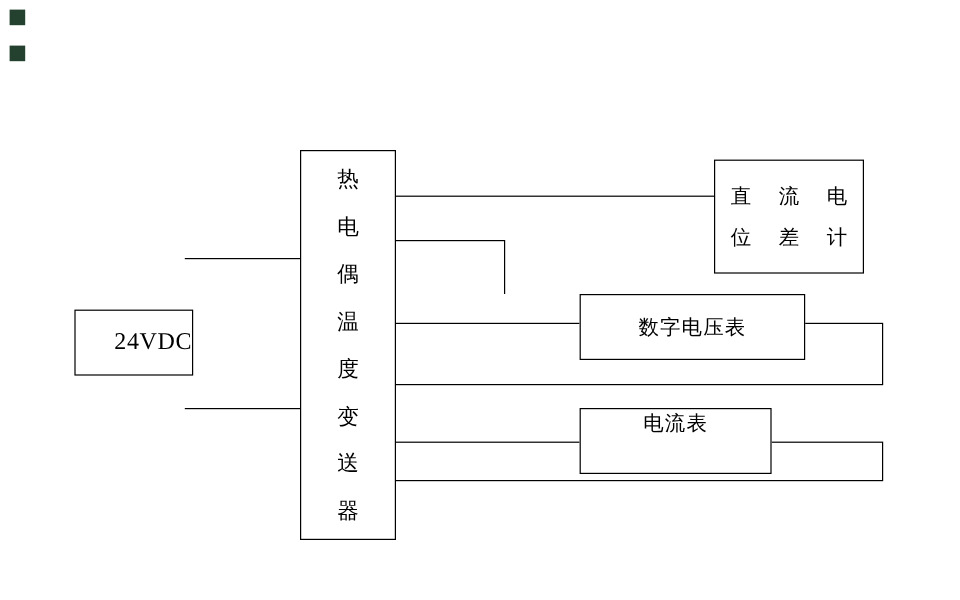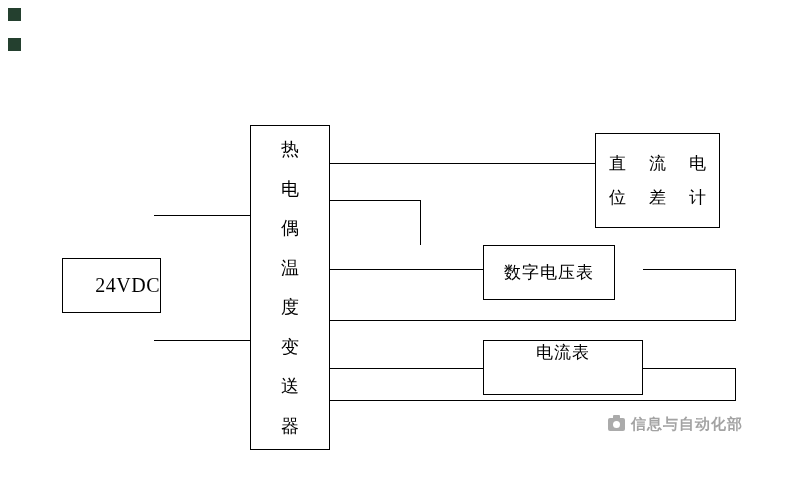--- a/index.html
+++ b/index.html
@@ -32,21 +32,21 @@
     font-size:18px;
   }
   .pot-box {
     left:595px; top:133px; width:125px; height:95px;
     display:flex; flex-direction:column; justify-content:space-evenly;
     padding:6px 13px;
     font-size:17px;
   }
   .pot-row { display:flex; justify-content:space-between; }
   .volt-box {
-    left:483px; top:245px; width:132px; height:55px;
+    left:483px; top:245px; width:188px; height:55px;
     display:flex; align-items:center; justify-content:center;
     font-size:17px; letter-spacing:1px;
   }
   .amm-box {
     left:483px; top:340px; width:160px; height:55px;
     display:flex; align-items:flex-start; justify-content:center;
     font-size:17px; letter-spacing:1px;
   }
 
   .marker {
@@ -130,18 +130,14 @@
   </div>
 
   <div class="box volt-box">
     <span>数字电压表</span>
   </div>
 
   <div class="box amm-box">
     <span>电流表</span>
   </div>
 
-  <div class="watermark">
-    <span class="wm-cam"></span>
-    <span>信息与自动化部</span>
-  </div>
 
 </div>
 
 </body></html>

